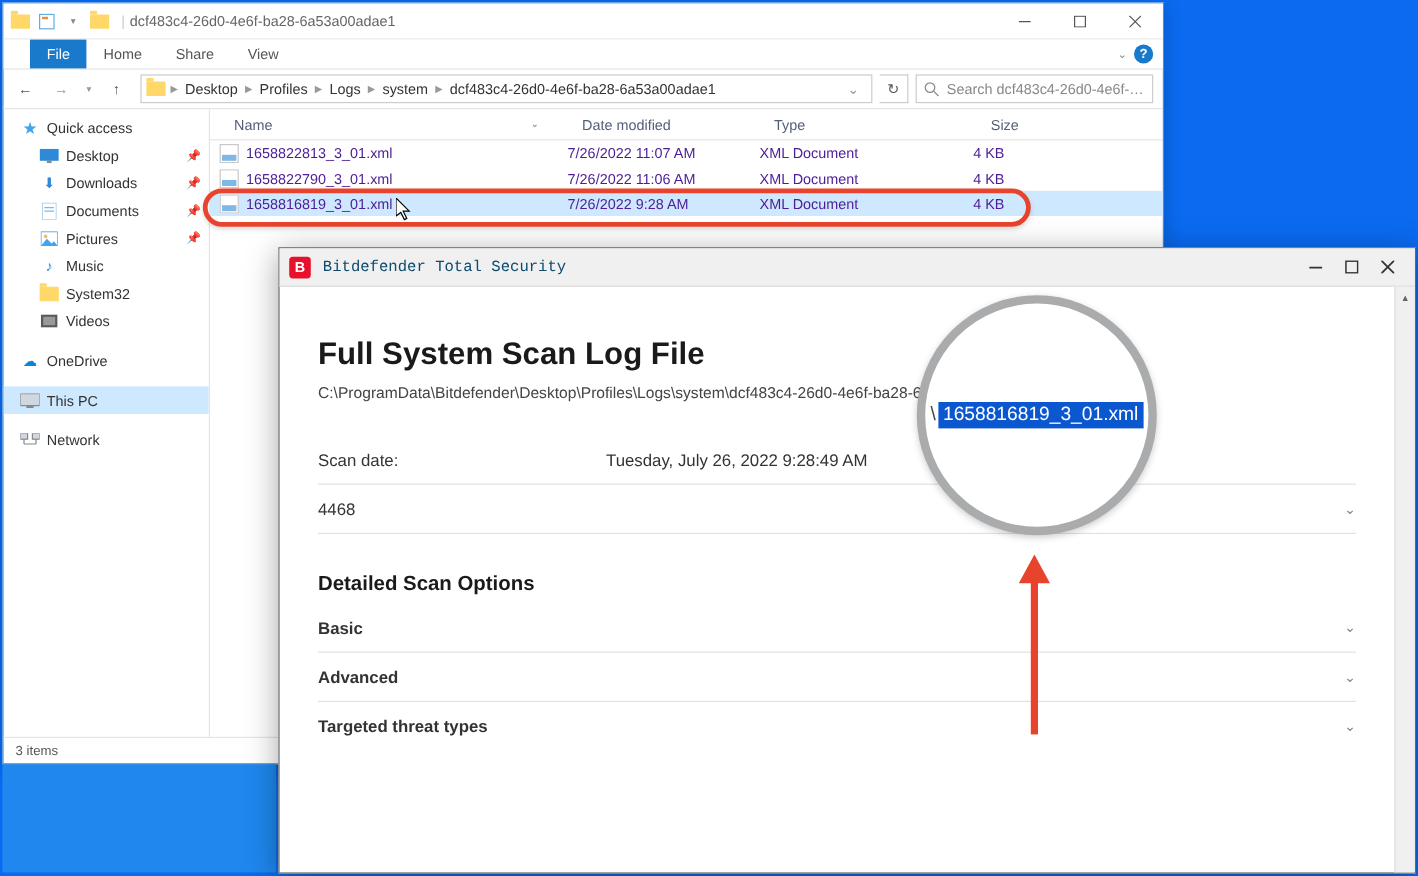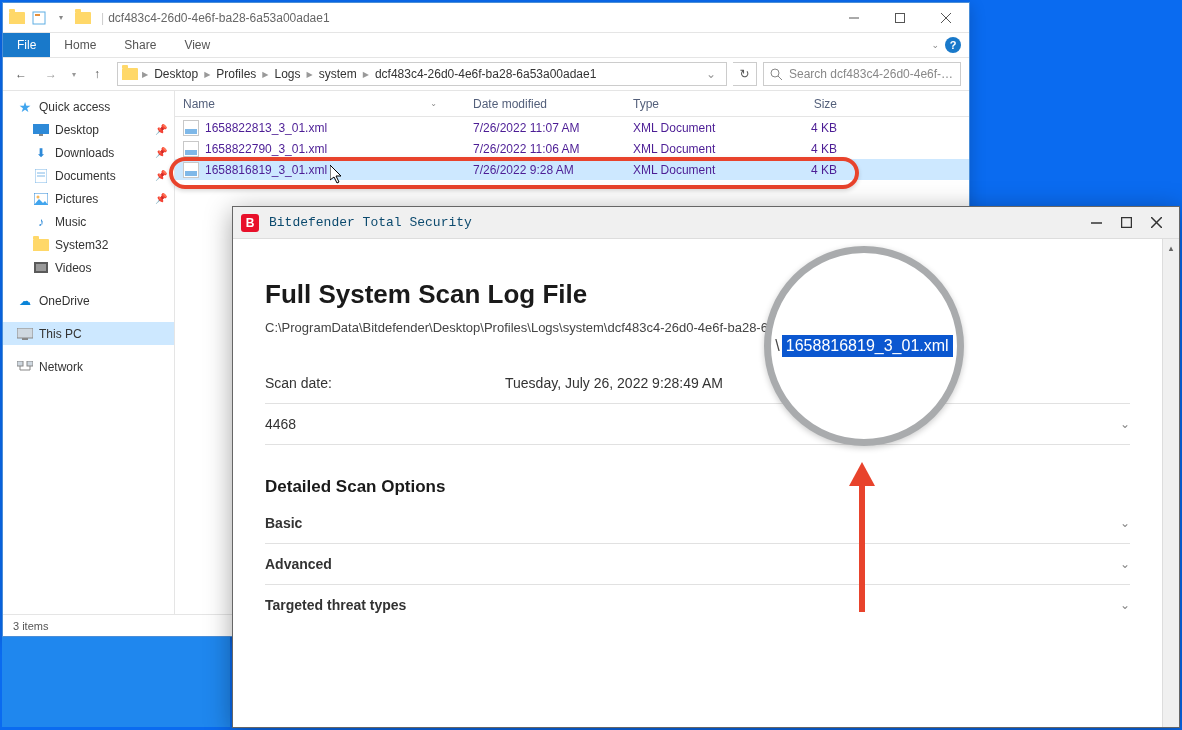--- a/index.html
+++ b/index.html
@@ -37,20 +37,21 @@
 .folder-glyph::before { content:''; position:absolute; top:-3px; left:0; width:6px; height:3px; background:#ffd869; border-radius:1px 1px 0 0; }
 .title-sep { color:#ccc; padding:0 4px; }
 .title-text { color:#666; font-size:12px; }
 .window-controls { margin-left:auto; display:flex; }
 .win-btn { width:46px; height:30px; display:flex; align-items:center; justify-content:center; color:#666; }
 .ribbon-tabs {
   height: 24px;
   display:flex; align-items:stretch;
   background:#fff;
   font-size:12px;
+  padding-left:22px;
 }
 .ribbon-tab { padding:4px 14px; color:#555; display:flex; align-items:center; }
 .ribbon-tab.file { background:#1979ca; color:#fff; }
 .ribbon-right { margin-left:auto; display:flex; align-items:center; padding-right:8px; gap:6px; }
 .help-circle { width:16px; height:16px; border-radius:50%; background:#1979ca; color:#fff; font-size:11px; display:flex; align-items:center; justify-content:center; font-weight:bold; }
 .navbar {
   height: 34px; display:flex; align-items:center;
   border-top:1px solid #e5e5e5;
   border-bottom:1px solid #e5e5e5;
   padding:0 4px; gap:2px;
@@ -86,21 +87,21 @@
 .star { color:#41a5ee; font-size:14px; }
 .pin { color:#888; font-size:10px; margin-left:auto; margin-right:6px; }
 .np-sep { height:10px; }
 .file-pane { flex:1; display:flex; flex-direction:column; }
 .columns {
   height:26px; display:flex; align-items:center;
   border-bottom:1px solid #e5e5e5;
   color:#535f7a; font-size:12px;
 }
 .col { padding:0 8px; }
-.col.name { width:290px; display:flex; align-items:center; }
+.col.name { width:290px; display:flex; align-items:center;margin-left:12px; }
 .col.date { width:160px; }
 .col.type { width:140px; }
 .col.size { width:80px; text-align:right; }
 .sort-ind { margin-left:auto; margin-right:20px; color:#888; font-size:8px; }
 .file-rows { position:relative; }
 .file-row { display:flex; align-items:center; height:21px; color:#4c1d95; font-size:12px; }
 .file-row.selected { background:#cde8ff; }
 .cell { padding:0 8px; overflow:hidden; white-space:nowrap; }
 .cell.name { width:290px; display:flex; align-items:center; gap:6px; }
 .cell.date { width:160px; }

